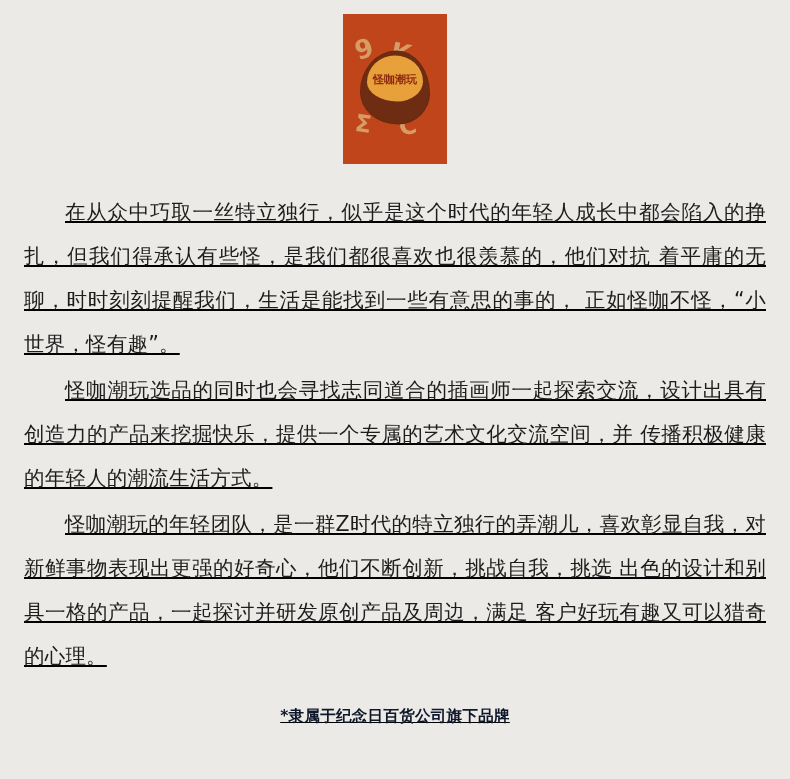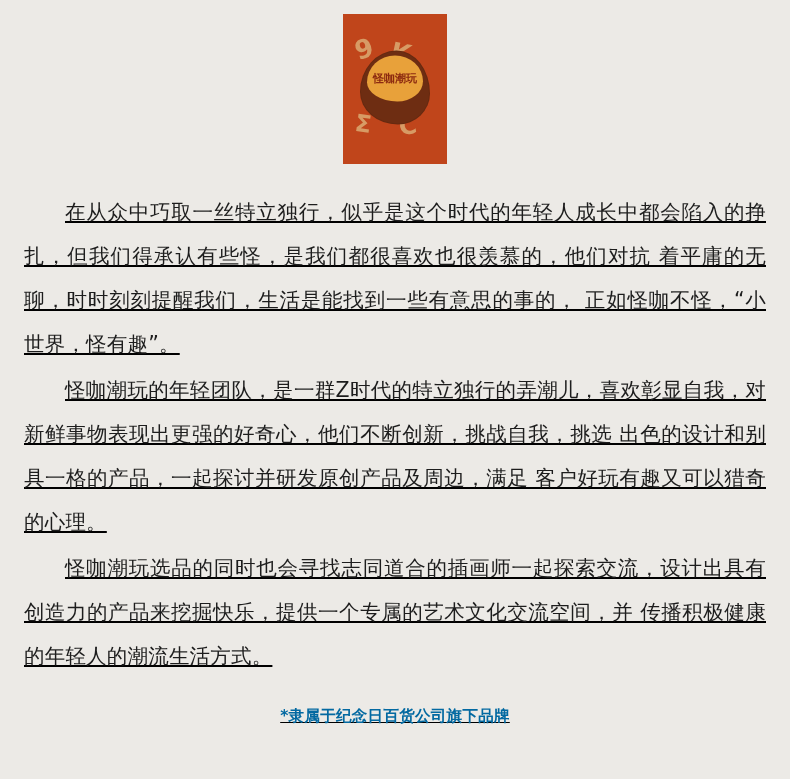--- a/index.html
+++ b/index.html
@@ -79,41 +79,41 @@
     height: 44px;
     color: #8c2a10;
     font-size: 11px;
     line-height: 12px;
     font-weight: bold;
     letter-spacing: 0px;
     display: flex;
     align-items: center;
     justify-content: center;
     text-align: center;
-    font-family: Liberation Mono, monospace;
+    font-family: Liberation Serif, serif;
   }
   
   .content {
     padding: 26px 24px 0 24px;
     text-decoration: underline;
   }
   .para {
     color: #1d1d1d;
     font-size: 20.5px;
     line-height: 44px;
     text-align: justify;
     text-justify: inter-character;
     text-indent: 2em;
     margin: 0 0 2px 0;
     letter-spacing: .2px;
   }
   .footnote {
     margin-top: 28px;
     text-align: center;
-    color: #0369a1;
+    color: #0f172a;
     font-size: 15.5px;
     font-weight: bold;
     letter-spacing: .3px;
   }
 </style>
 </head>
 <body>
 
 <div class="page">
 
@@ -127,18 +127,18 @@
       <div class="logo-blob">
         <div class="blob-shape"></div>
         <div class="blob-inner"></div>
         <div class="blob-text">怪咖潮玩</div>
       </div>
     </div>
   </div>
 
   <div class="content">
     <p class="para">在从众中巧取一丝特立独行，似乎是这个时代的年轻人成长中都会陷入的挣扎，但我们得承认有些怪，是我们都很喜欢也很羡慕的，他们对抗 着平庸的无聊，时时刻刻提醒我们，生活是能找到一些有意思的事的， 正如怪咖不怪，“小世界，怪有趣”。</p>
+    <p class="para">怪咖潮玩选品的同时也会寻找志同道合的插画师一起探索交流，设计出具有创造力的产品来挖掘快乐，提供一个专属的艺术文化交流空间，并 传播积极健康的年轻人的潮流生活方式。</p>
     <p class="para">怪咖潮玩的年轻团队，是一群Z时代的特立独行的弄潮儿，喜欢彰显自我，对新鲜事物表现出更强的好奇心，他们不断创新，挑战自我，挑选 出色的设计和别具一格的产品，一起探讨并研发原创产品及周边，满足 客户好玩有趣又可以猎奇的心理。</p>
-    <p class="para">怪咖潮玩选品的同时也会寻找志同道合的插画师一起探索交流，设计出具有创造力的产品来挖掘快乐，提供一个专属的艺术文化交流空间，并 传播积极健康的年轻人的潮流生活方式。</p>
     <div class="footnote">*隶属于纪念日百货公司旗下品牌</div>
   </div>
 
 </div>
 
 </body></html>

